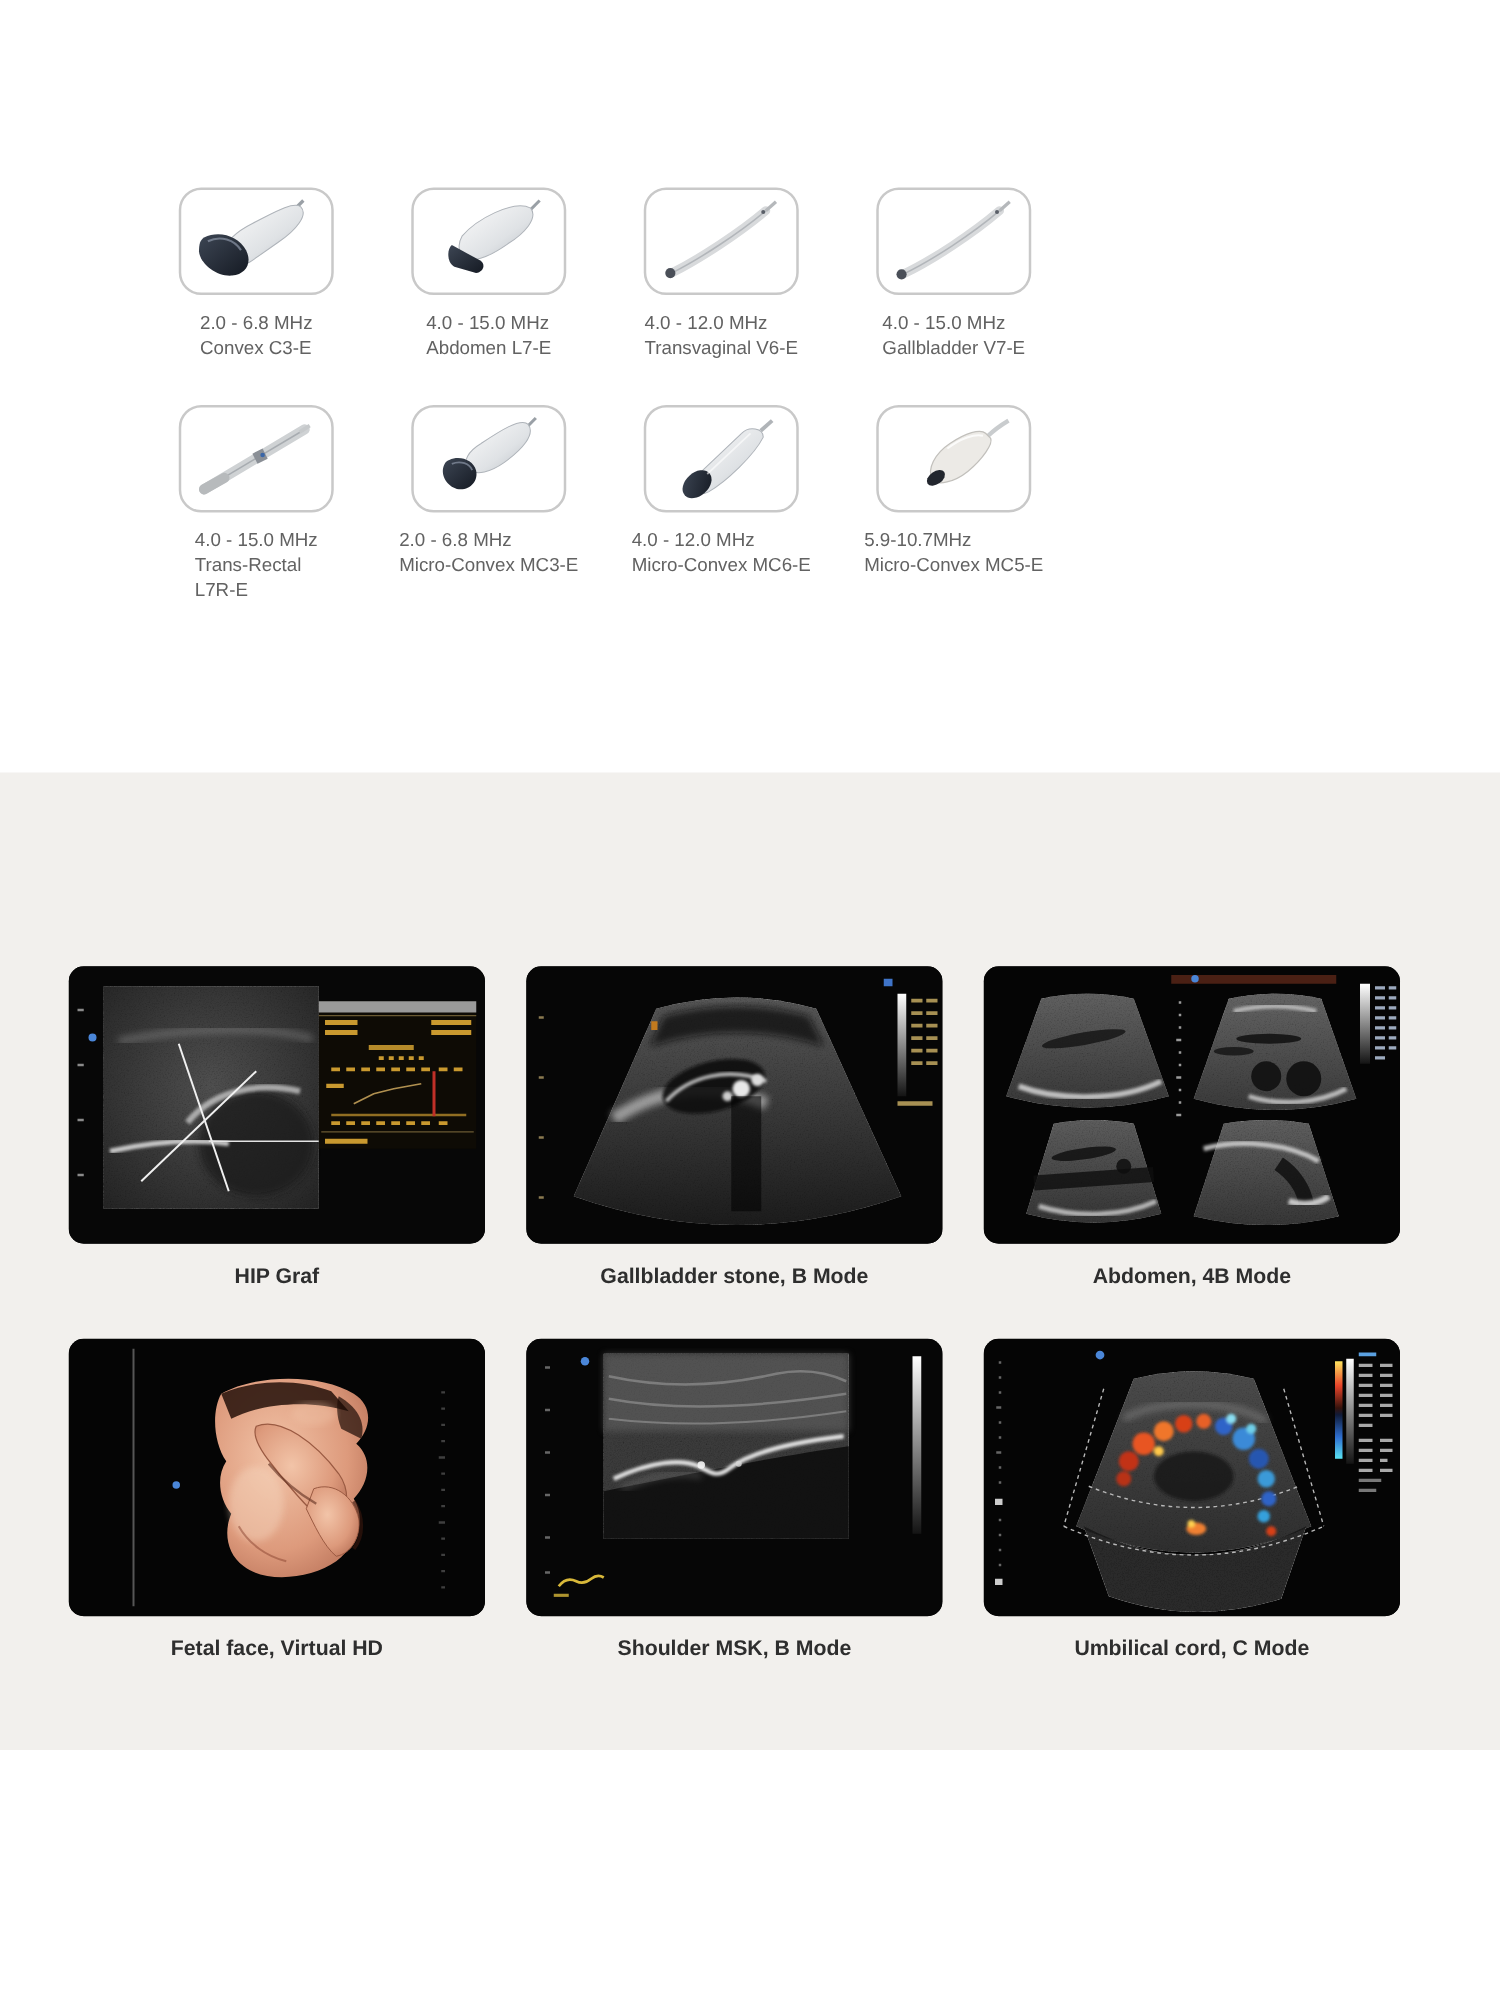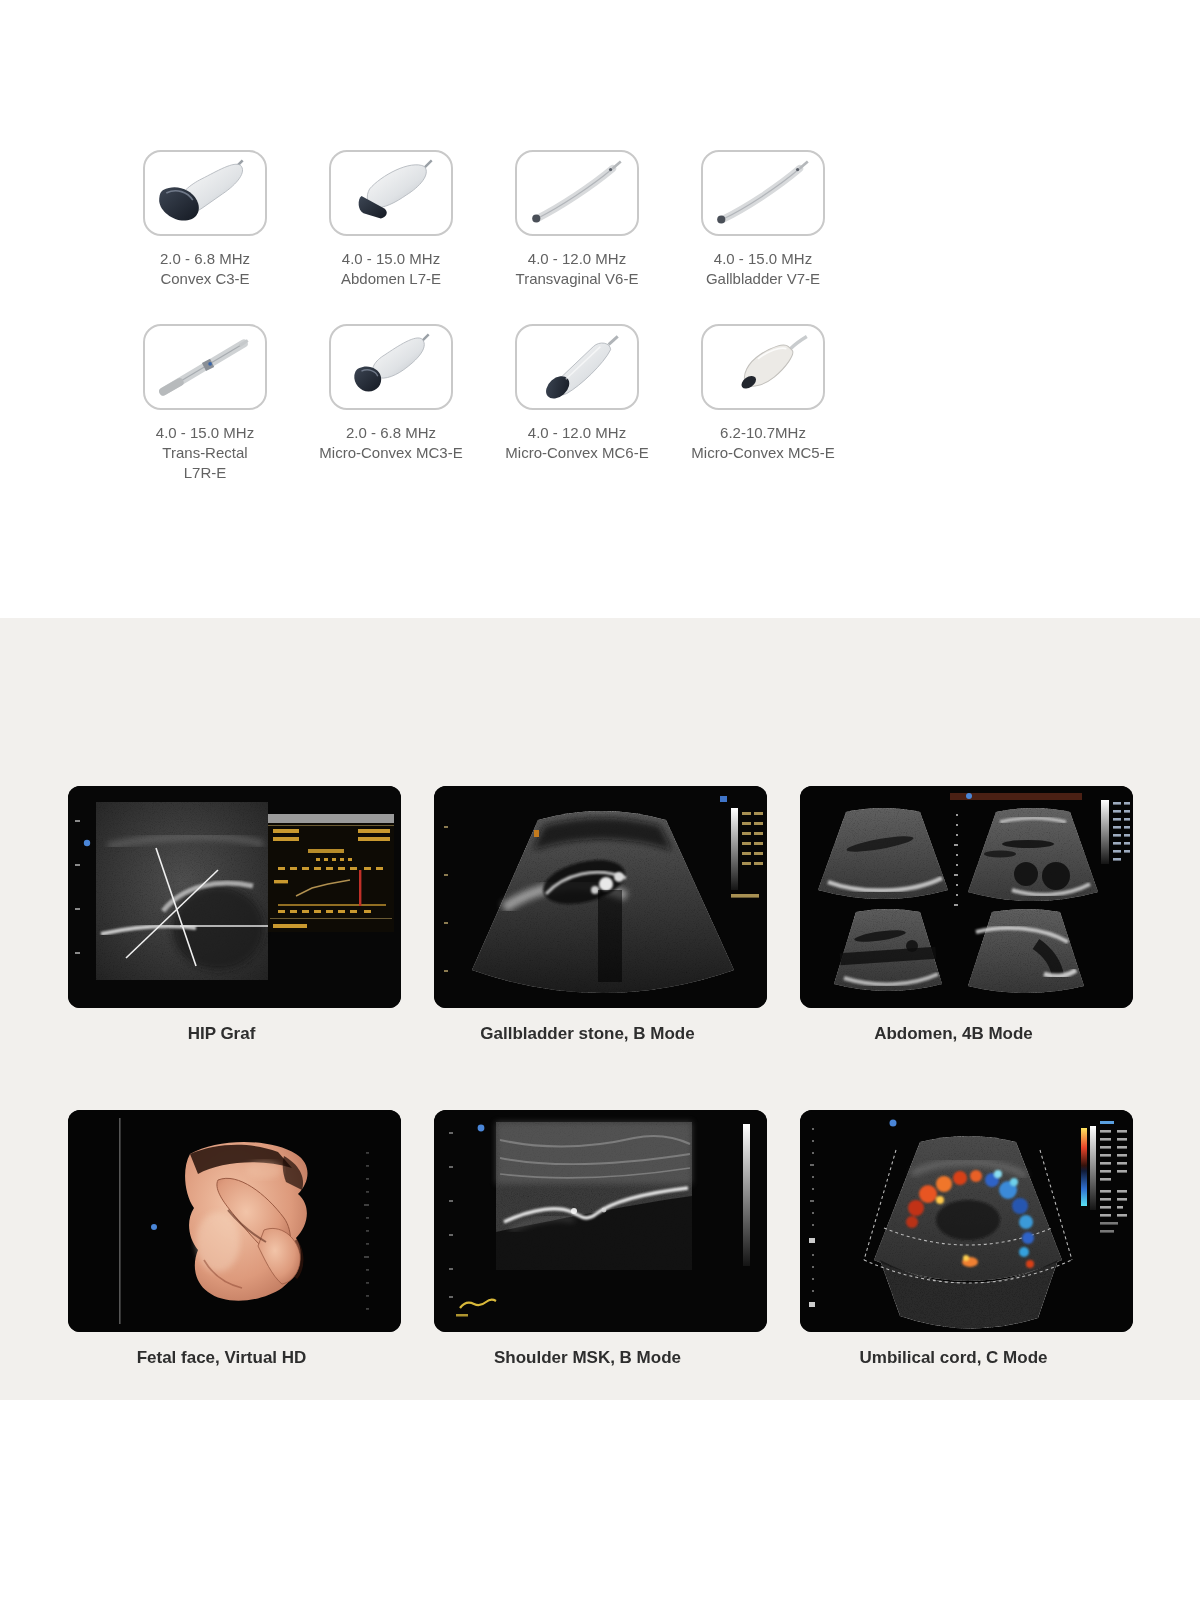--- a/index.html
+++ b/index.html
@@ -13,30 +13,30 @@
   .probe-row{display:flex;width:930px;margin-left:112px;}
   .probe-row + .probe-row{margin-top:34px;}
   .probe-col{width:186px;display:flex;flex-direction:column;align-items:center;}
   .probe-card{
     width:124px;height:86px;border:2px solid #c9c9c9;border-radius:18px;
     background:#ffffff;display:flex;align-items:center;justify-content:center;
     box-sizing:border-box;
   }
   .probe-card svg{width:112px;height:74px;}
   .probe-label{
-    margin-top:13px;text-align:center;font-size:15px;line-height:1.35;
+    margin-top:13px;text-align:left;font-size:15px;line-height:1.35;
     color:#626262;white-space:nowrap;
   }
   
   .gallery{background:#f2f0ed;height:782px;box-sizing:border-box;padding-top:155px;}
   .gallery-grid{
     width:1066px;margin-left:55px;display:grid;
     grid-template-columns:333px 333px 333px;column-gap:33px;row-gap:40px;
   }
-  figure{margin:13px;}
+  figure{margin:0;}
   .us-frame{
     width:333px;height:222px;background:#070707;border-radius:12px;overflow:hidden;
   }
   .us-frame svg{display:block;width:333px;height:222px;}
   figcaption{
     margin-top:16px;text-align:center;font-size:17px;font-weight:700;color:#2e2e2e;
   }
   .defs-holder{position:absolute;width:0;height:0;overflow:hidden;}
 </style>
 </head>
@@ -219,21 +219,21 @@
     <div class="probe-col">
       <div class="probe-card">
         <svg viewBox="0 0 110 72">
           <path d="M82,18 C88,12 93,9 98,6" stroke="#c9ccce" stroke-width="3.4" fill="none"></path>
           <path d="M38,52 C34,44 40,32 52,24 C64,16 76,12 80,16 L84,20 C86,24 78,36 66,46 C56,54 42,58 38,52 Z" fill="#eceae6" stroke="#c2c0bc" stroke-width="1"></path>
           <ellipse cx="41" cy="51" rx="8" ry="5" transform="rotate(-35 41 51)" fill="#22262e"></ellipse>
           <path d="M50,28 C60,20 72,16 78,18" stroke="#ffffff" stroke-width="1.6" opacity="0.8" fill="none"></path>
         </svg>
       </div>
       <div class="probe-label">
-        <div>6.2-10.7MHz</div>
+        <div>5.9-10.7MHz</div>
         <div>Micro-Convex MC5-E</div>
       </div>
     </div>
 
 
   </div>
 </section>
 
 <section class="gallery">
   <div class="gallery-grid">

